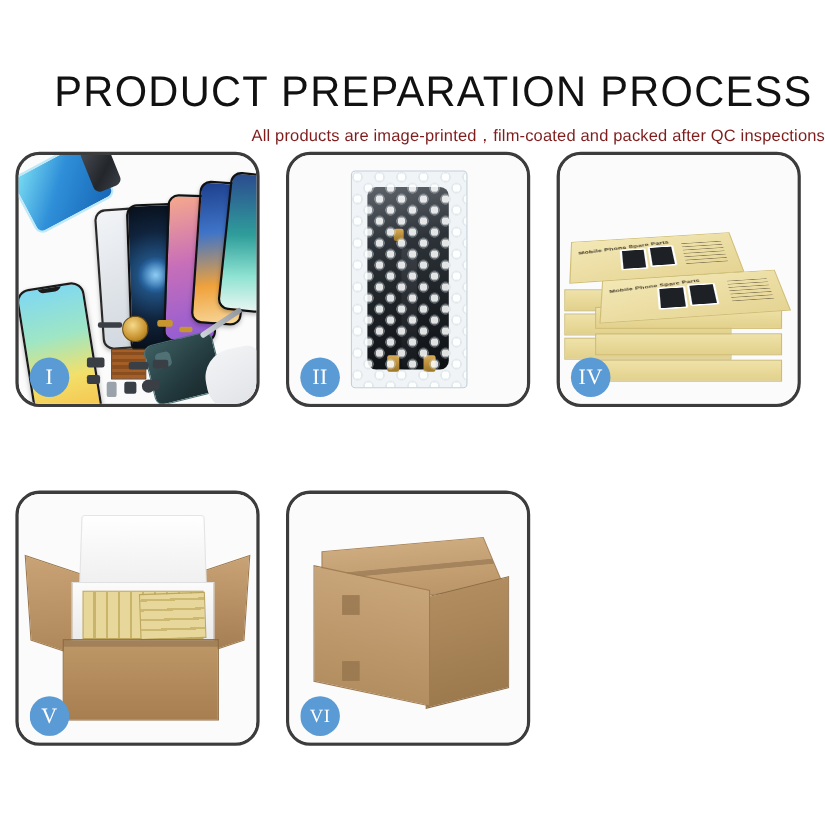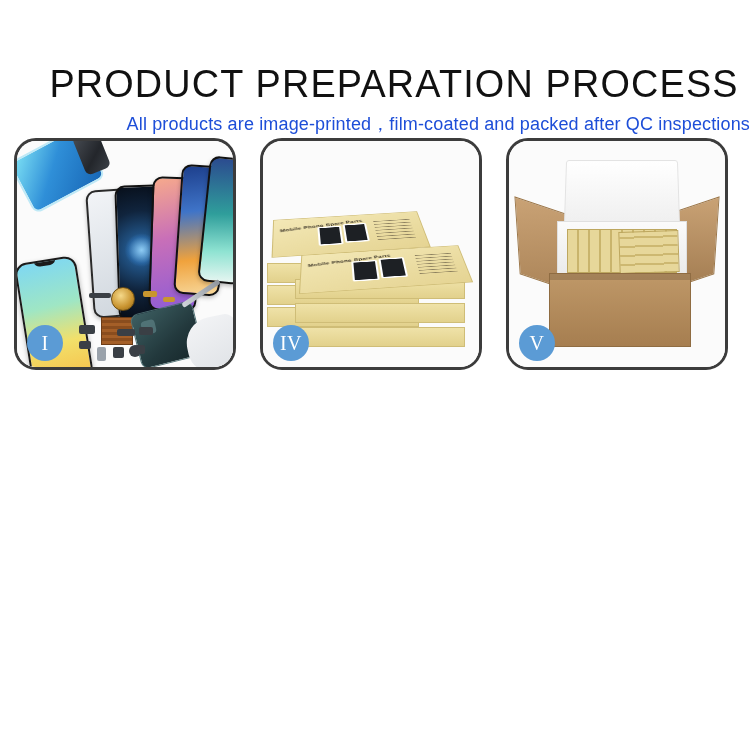--- a/index.html
+++ b/index.html
@@ -37,23 +37,23 @@
     line-height: 44px;
     letter-spacing: 1.2px;
     color: #111111;
     font-weight: 400;
     transform: scaleX(0.97);
     white-space: nowrap;
   }
   .subtitle {
     margin-top: 8px;
     font-family: "Liberation Sans", sans-serif;
-    font-size: 18px;
+    font-size: 15px;
     line-height: 20px;
-    color: #1d4ed8;
+    color: #7f1d1d;
     font-weight: 400;
     letter-spacing: 0.15px;
     white-space: nowrap;
   }
 
   
   .grid {
     position: absolute;
     left: 14px;
     top: 138px;
@@ -440,20 +440,33 @@
         <div class="cmp" style="left:118px;top:204px;width:10px;height:9px;"></div>
         <div class="cmp silver" style="left:196px;top:206px;width:8px;height:8px;border-radius:50%;"></div>
         <div class="cmp silver" style="left:186px;top:214px;width:7px;height:7px;border-radius:50%;"></div>
 
         <div class="tweez"></div>
         <div class="hand"></div>
       </div>
       <div class="badge">I</div>
     </div>
 
+    <div class="panel p2">
+      <div class="stage">
+        <div class="wrapbag">
+          <div class="inner"></div>
+          <div class="flexstrip"></div>
+          <div class="conn c1"></div>
+          <div class="conn c2"></div>
+          <div class="conn c3"></div>
+          <div class="bubbles"></div>
+        </div>
+      </div>
+      <div class="badge">II</div>
+    </div>
 
 
     <div class="panel p4">
       <div class="stage">
         <div class="stack">
           <div class="kbox b3"></div>
           <div class="kbox b2"></div>
           <div class="kbox b1"></div>
           <div class="kbox b6"></div>
           <div class="kbox b5"></div>
@@ -483,15 +496,25 @@
         <div class="flapR"></div>
         <div class="foamLid"></div>
         <div class="foamBody"></div>
         <div class="contents"></div>
         <div class="contents2"></div>
         <div class="cartonBody"></div>
       </div>
       <div class="badge">V</div>
     </div>
 
+    <div class="panel p6">
+      <div class="stage">
+        <div class="topface"></div>
+        <div class="rightface"></div>
+        <div class="leftface"></div>
+        <div class="tape1"></div>
+        <div class="tape2"></div>
+      </div>
+      <div class="badge small">VI</div>
+    </div>
 
   </div>
 </div>
 
 </body></html>

